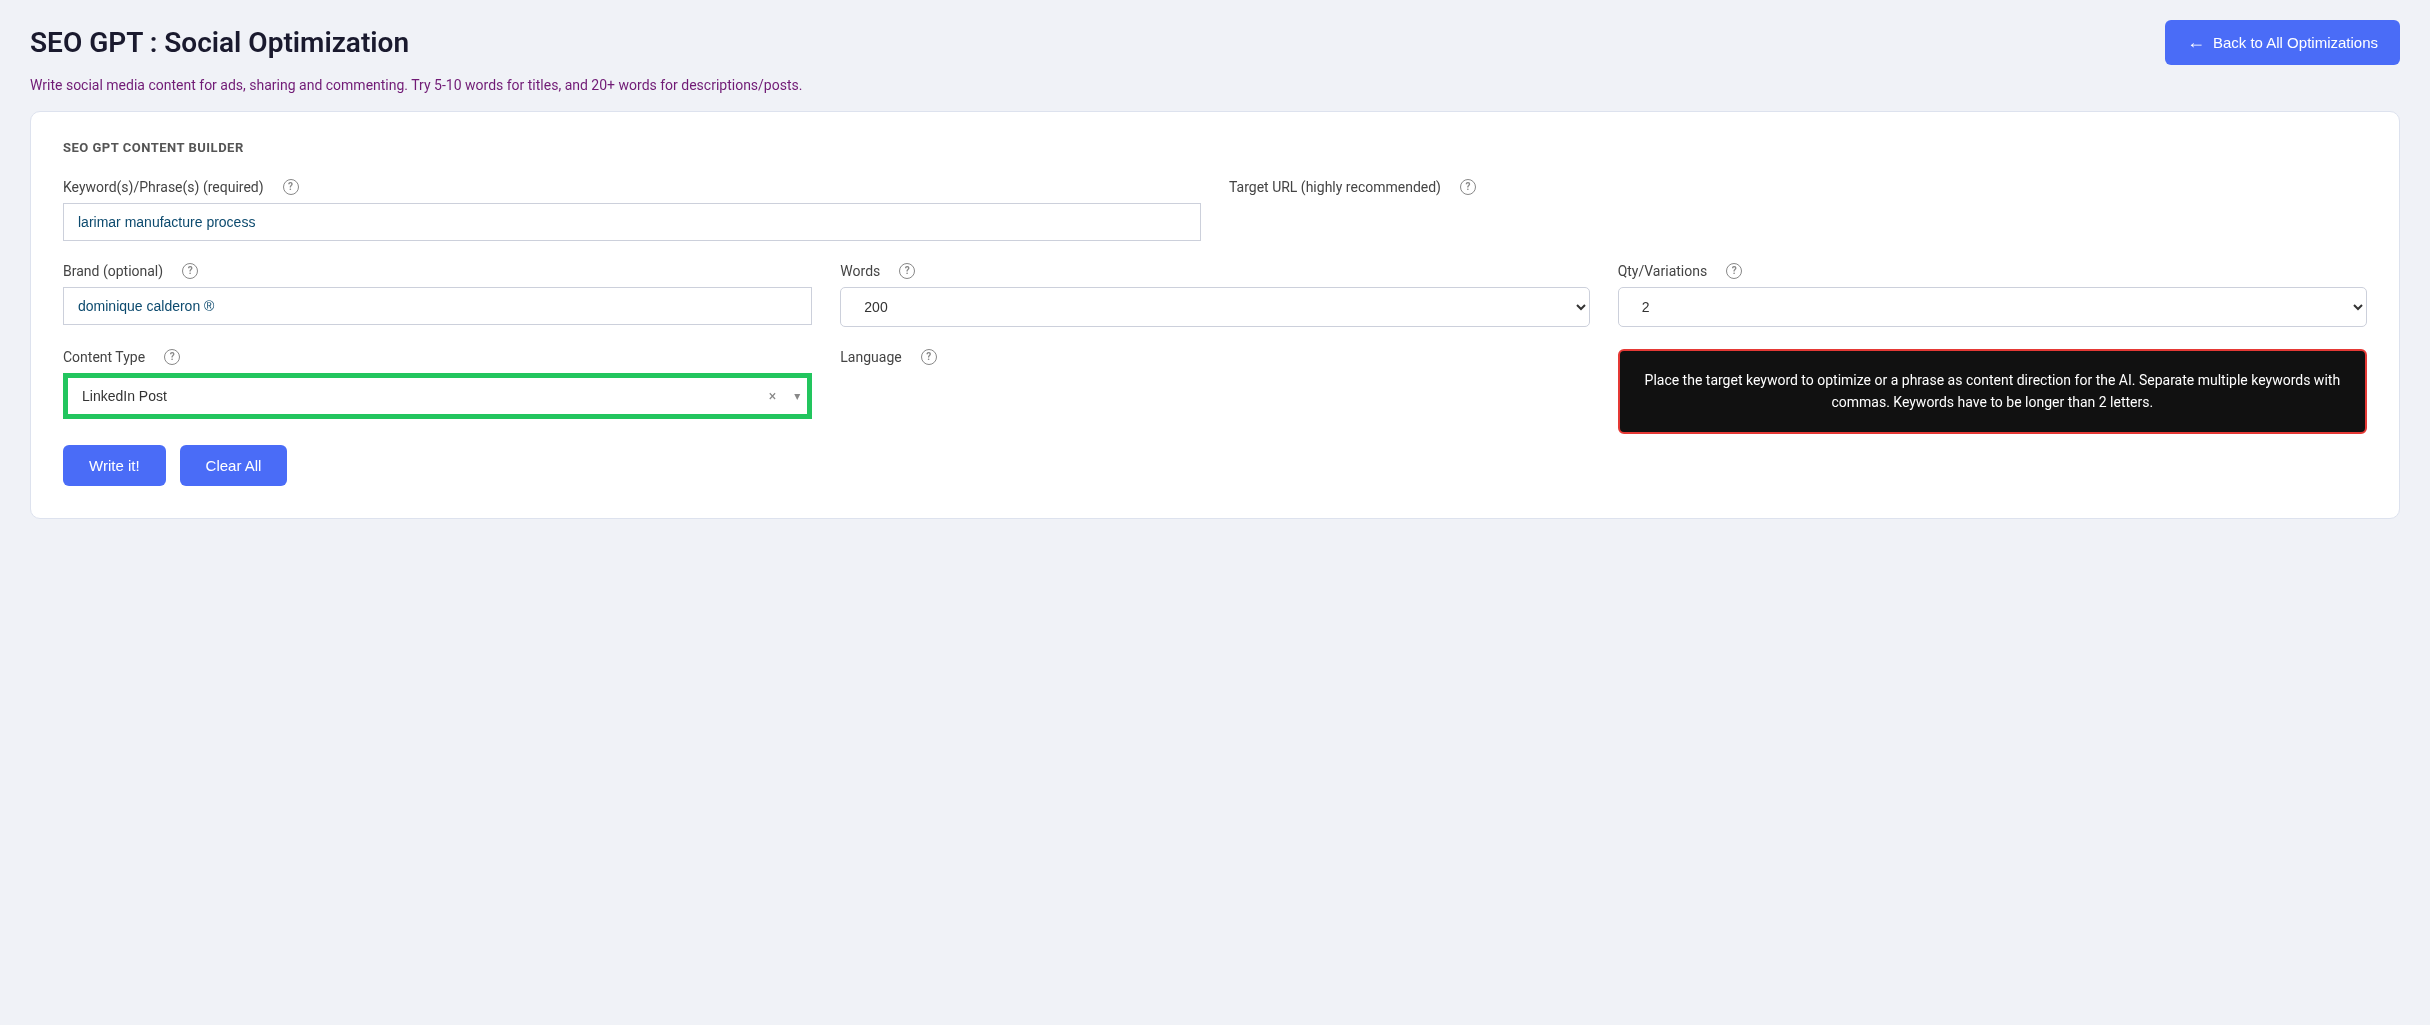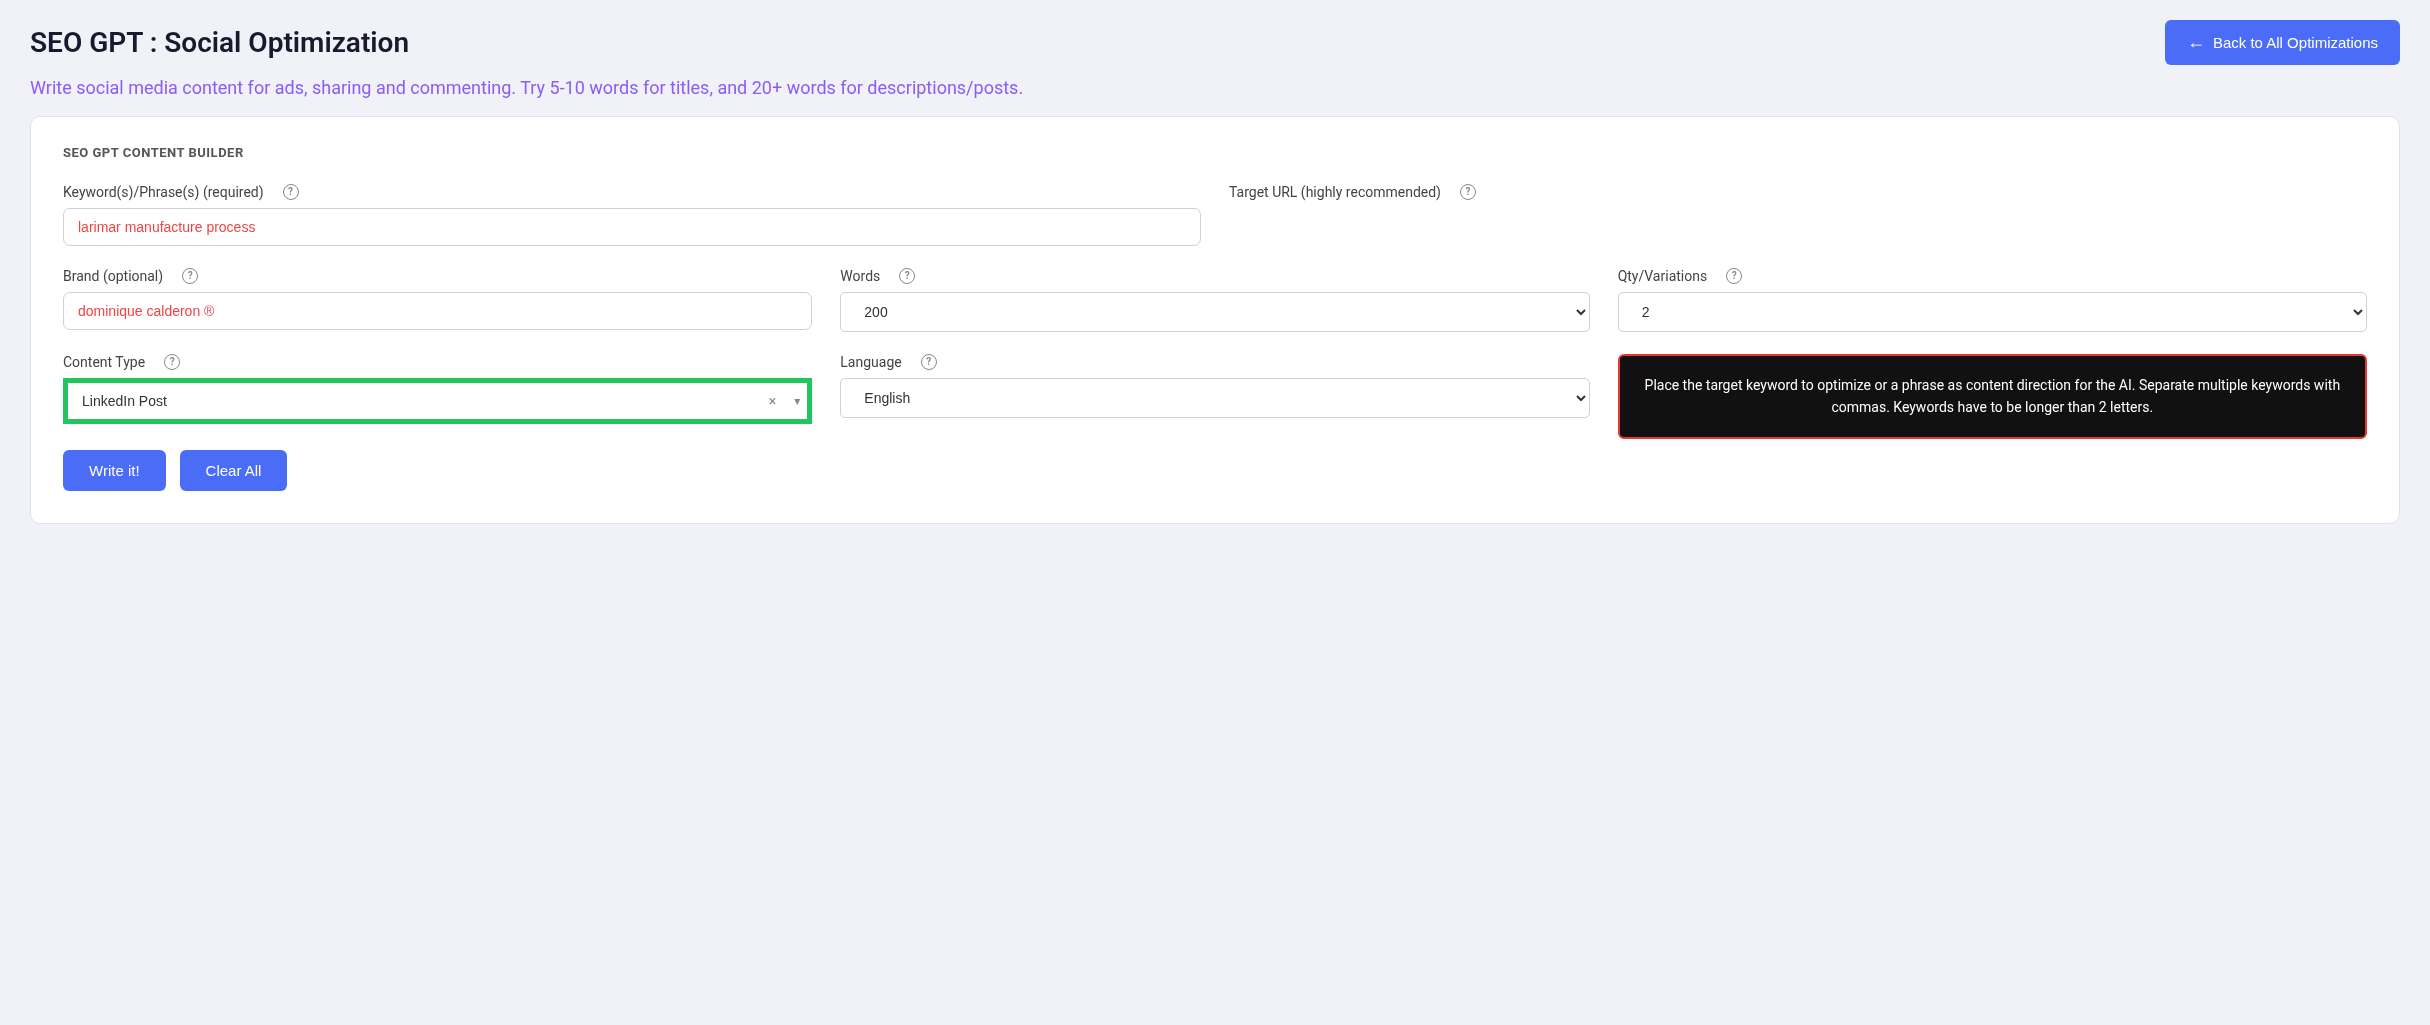--- a/index.html
+++ b/index.html
@@ -41,22 +41,22 @@
       font-size: 15px;
       font-weight: 500;
       cursor: pointer;
     }
 
     .back-arrow {
       font-size: 18px;
     }
 
     .page-subtitle {
-      font-size: 18px;
-      color: #8b5cf6;
+      font-size: 14px;
+      color: #701a75;
       margin-bottom: 18px;
     }
 
     .main-card {
       background: white;
       border-radius: 10px;
       border: 1px solid #dde2ee;
       padding: 28px 32px 32px;
     }
 
@@ -102,23 +102,23 @@
       color: #888;
       cursor: pointer;
       font-weight: 700;
       line-height: 1;
     }
 
     .form-input {
       width: 100%;
       padding: 10px 14px;
       border: 1px solid #ccd0db;
-      border-radius: 7px;
-      font-size: 14px;
-      color: #ef4444;
+      border-radius: 0;
+      font-size: 14px;
+      color: #0c4a6e;
       background: white;
       outline: none;
     }
 
     .form-select {
       width: 100%;
       padding: 10px 19px;
       border: 1px solid #ccd0db;
       border-radius: 5px;
       font-size: 14px;
@@ -309,24 +309,17 @@
       <div class="actions-row" style="margin-top: 18px;">
         <button class="btn-write">Write it!</button>
         <button class="btn-clear">Clear All</button>
       </div>
     </div>
     <div class="form-group">
       <label class="form-label">
         <span>Language</span>
         <span class="help-icon">?</span>
       </label>
-      <select class="form-select">
-        <option value="English" selected="">English</option>
-        <option value="Spanish">Spanish</option>
-        <option value="French">French</option>
-        <option value="German">German</option>
-        <option value="Italian">Italian</option>
-      </select>
     </div>
     <div class="tooltip-box">Place the target keyword to optimize or a phrase as content direction for the AI. Separate multiple keywords with commas. Keywords have to be longer than 2 letters.</div>
   </div>
 
 </div>
 
 </body></html>

